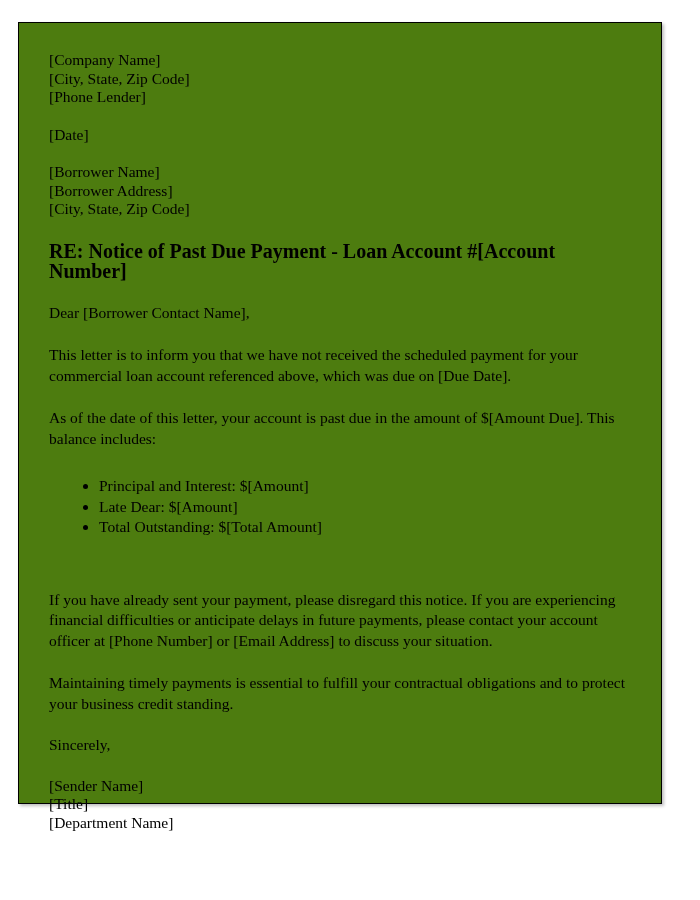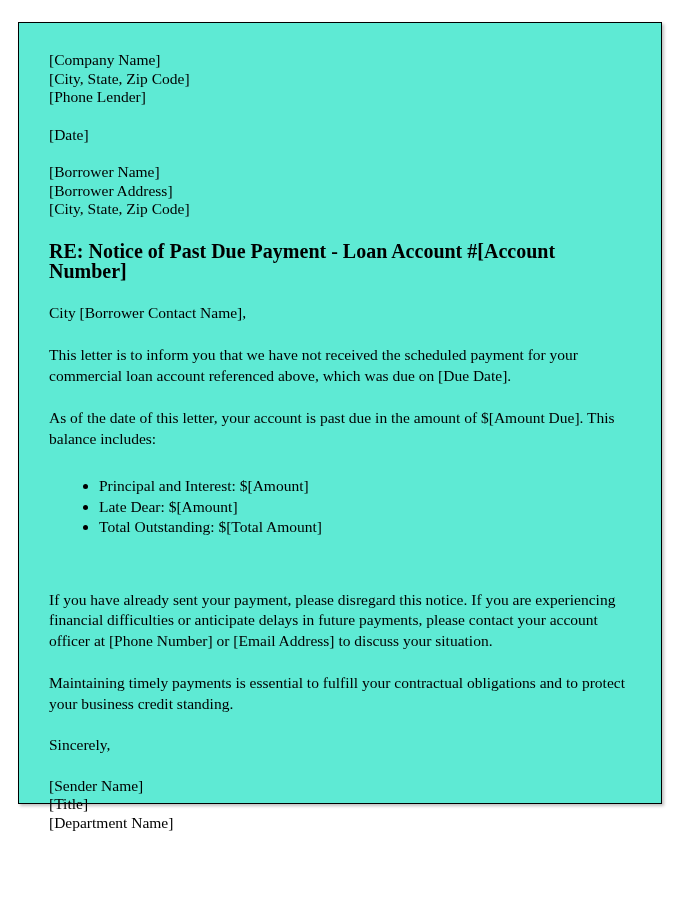--- a/index.html
+++ b/index.html
@@ -13,21 +13,21 @@
     font-family: "Liberation Serif", serif;
     color: #000000;
     overflow: hidden;
   }
   .page {
     position: absolute;
     left: 18px;
     top: 22px;
     width: 644px;
     height: 782px;
-    background: #5eead4;
+    background: #4d7c0f;
     border: 1px solid #000000;
     box-sizing: border-box;
     box-shadow: 2px 2px 3px rgba(0,0,0,0.25);
   }
   .content {
     position: absolute;
     left: 30px;
     top: 28px;
     width: 586px;
   }
@@ -88,21 +88,21 @@
       <div class="line">[Borrower Address]</div>
       <div class="line">[City, State, Zip Code]</div>
     </div>
 
     <div class="gap-md"></div>
 
     <div class="subject">RE: Notice of Past Due Payment - Loan Account #[Account Number]</div>
 
     <div class="gap-md"></div>
 
-    <div class="para">City [Borrower Contact Name],</div>
+    <div class="para">Dear [Borrower Contact Name],</div>
 
     <div class="gap-md"></div>
 
     <div class="para">This letter is to inform you that we have not received the scheduled payment for your commercial loan account referenced above, which was due on [Due Date].</div>
 
     <div class="gap-md"></div>
 
     <div class="para">As of the date of this letter, your account is past due in the amount of $[Amount Due]. This balance includes:</div>
 
     <div class="gap-sm"></div>

